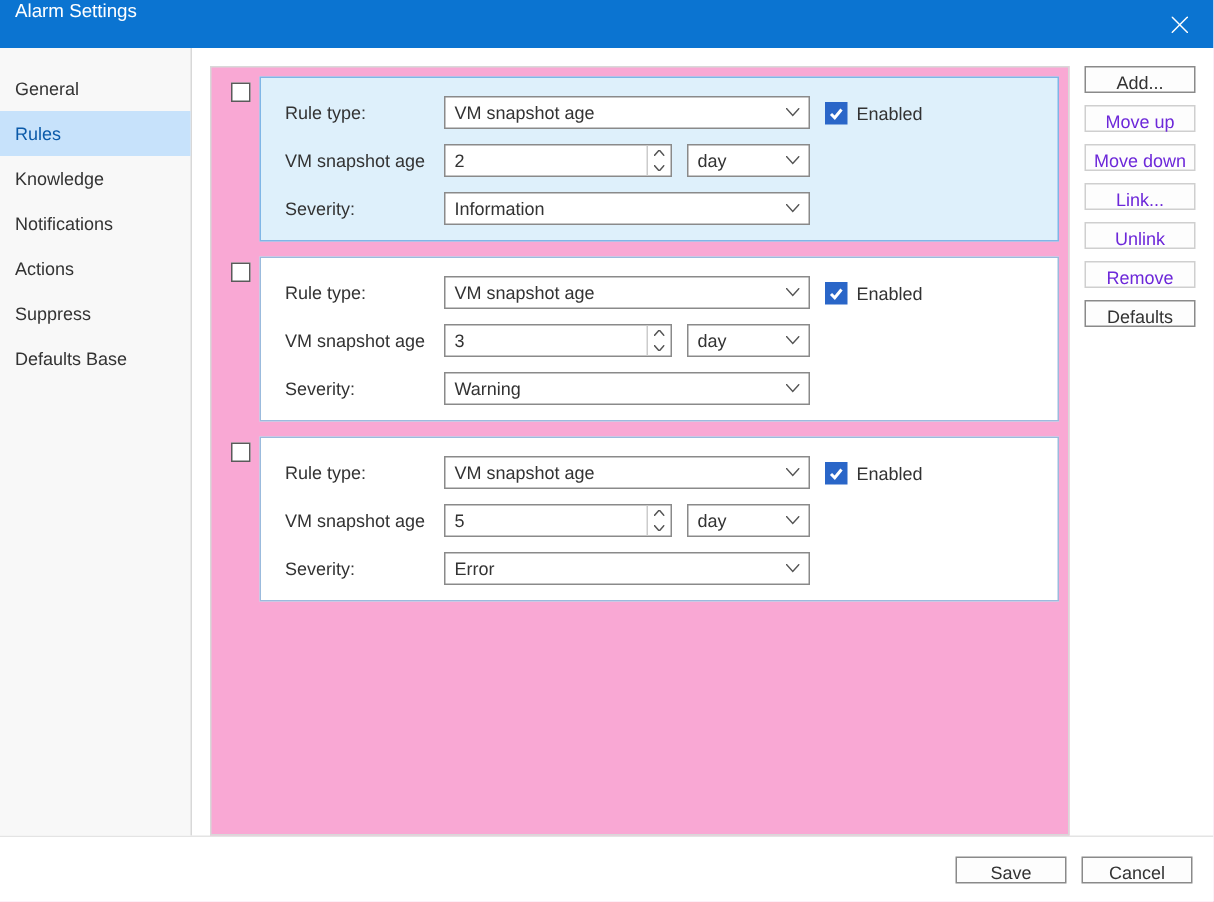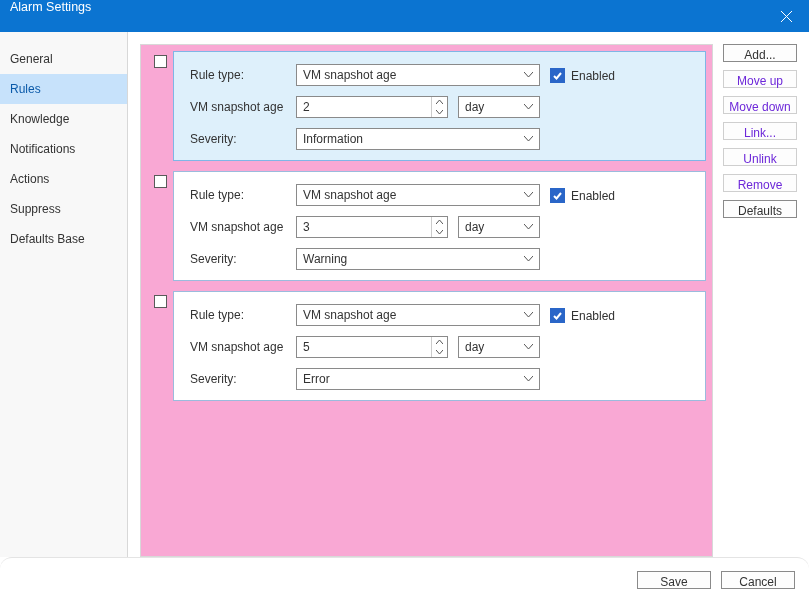--- a/index.html
+++ b/index.html
@@ -34,21 +34,21 @@
     .spinner .num { flex: 1; padding: 0 6px; }
     .spin-btns { width: 16px; height: 100%; display: flex; flex-direction: column; border-left: 1px solid #ccc; }
     .spin-btns .sb { flex: 1; display: flex; align-items: center; justify-content: center; }
     .unit { width: 82px; }
     .enabled { display: flex; align-items: flex-end; gap: 6px; margin-left: 0; }
     .cb { width: 15px; height: 15px; background: #2a66c8; display: flex; align-items: center; justify-content: center; }
     .cb svg { stroke: #fff; stroke-width: 2; fill: none; }
     .side-btns { width: 74px; display: flex; flex-direction: column; gap: 8px; }
     .btn { height: 18px; border: 1px solid #8a8a8a; background: #fdfdfd; text-align: center; line-height: 20px; font-size: 12px; }
     .btn.disabled { color: #6d28d9; border-color: #cfcfcf; }
-    .footer { height: 44px; border-top: 1px solid #e4e4e4; display: flex; align-items: center; justify-content: flex-end; padding: 0 14px; gap: 10px; background: #fff; border-radius: 12px; }
+    .footer { height: 44px; border-top: 1px solid #e4e4e4; display: flex; align-items: center; justify-content: flex-end; padding: 0 14px; gap: 10px; background: #fff; }
     .footer .btn { width: 74px; }
   </style>
 </head>
 <body>
 
 <div class="titlebar">
   <span class="title">Alarm Settings</span>
   <div class="close">
     <svg width="11" height="11" viewBox="0 0 11 11">
         <line x1="0" y1="0" x2="11" y2="11"></line>

